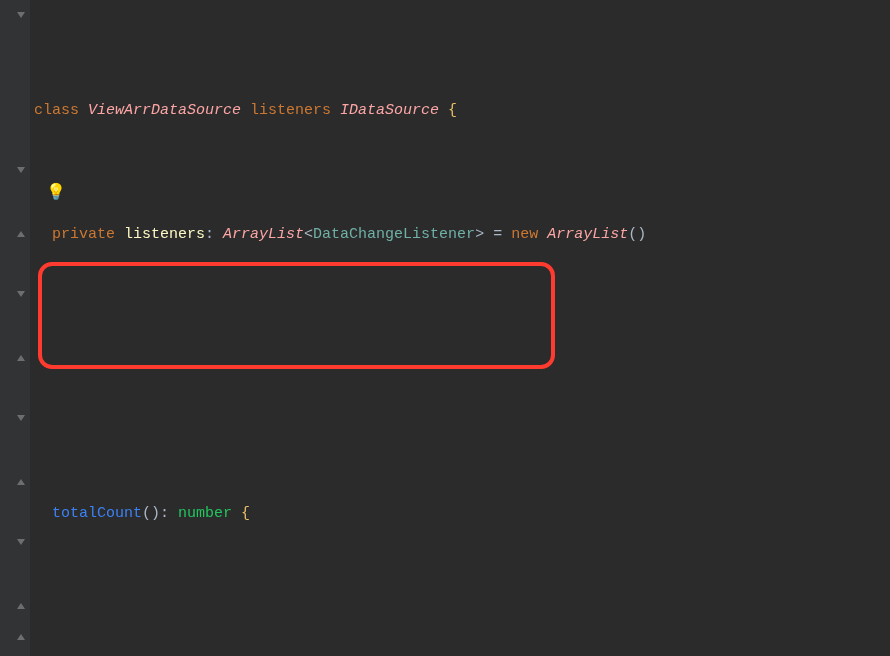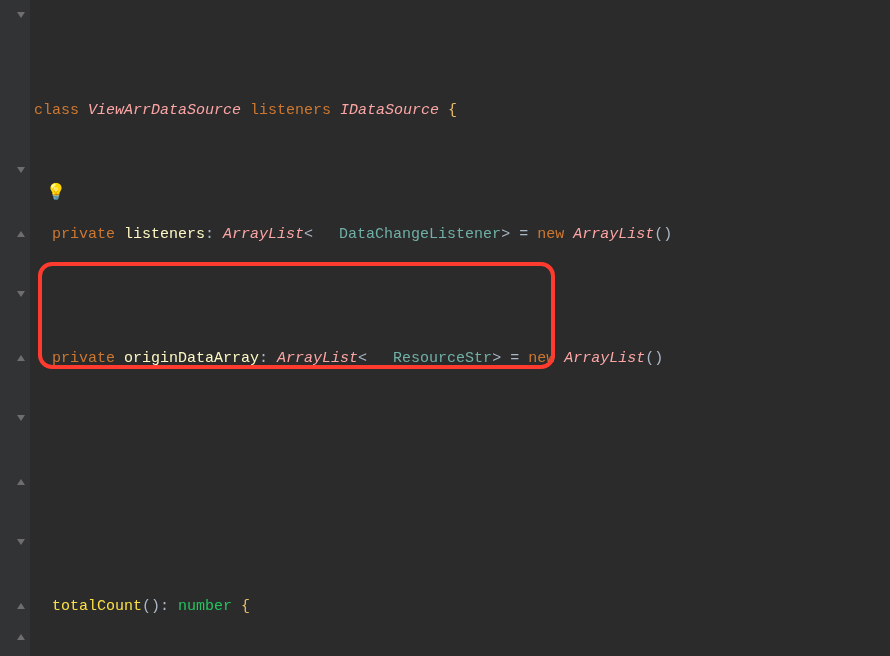--- a/index.html
+++ b/index.html
@@ -45,26 +45,26 @@
   .code {
     padding-left: 30px;
     white-space: pre;
   }
   .line {
     height: 31px;
     padding-left: 4px;
   }
   .kw   { color: #cc7832; }      
   .type { color: #fca5a5; font-style: italic; }      
-  .fn   { color: #fde047; }      
+  .fn   { color: #3b82f6; }      
   .ty2  { color: #22c55e; }      
   .prop { color: #fef9c3; }
   .br   { color: #e8bf6a; }      
   .ang  { color: #a9b7c6; }
-  .gen  { color: #6fb0a7; margin-left: 26px; }
+  .gen  { color: #6fb0a7; }
   .red-box {
     position: absolute;
     border: 4px solid #ff3b30;
     border-radius: 14px;
     pointer-events: none;
   }
 </style>
 </head>
 <body>
 
@@ -124,21 +124,20 @@
   </div>
 
   <span class="lightbulb" style="top:178px">💡</span>
 
   <div class="code">
     
     <div class="line"><span class="kw">class </span><span class="type">ViewArrDataSource</span><span class="kw"> listeners </span><span class="type">IDataSource</span><span class="br"> {</span></div>
     
     <div class="line"><span>  </span><span class="kw">private </span><span class="prop">listeners</span><span>: </span><span class="type">ArrayList</span><span class="ang">&lt;</span><span class="gen">DataChangeListener</span><span class="ang">&gt;</span><span> = </span><span class="kw">new </span><span class="type">ArrayList</span><span>()</span></div>
     
-    <div class="line"><span>  </span><span class="kw">private </span><span class="prop">originDataArray</span><span>: </span><span class="type">ArrayList</span><span class="ang">&lt;</span><span class="gen">ResourceStr</span><span class="ang">&gt;</span><span> = </span><span class="kw">new </span><span class="type">ArrayList</span><span>()</span></div>
     
     <div class="line"> </div>
     
     <div class="line"><span>  </span><span class="fn">totalCount</span><span>()</span><span>: </span><span class="ty2">number</span><span class="br"> {</span></div>
     
     
     
     
     
     

